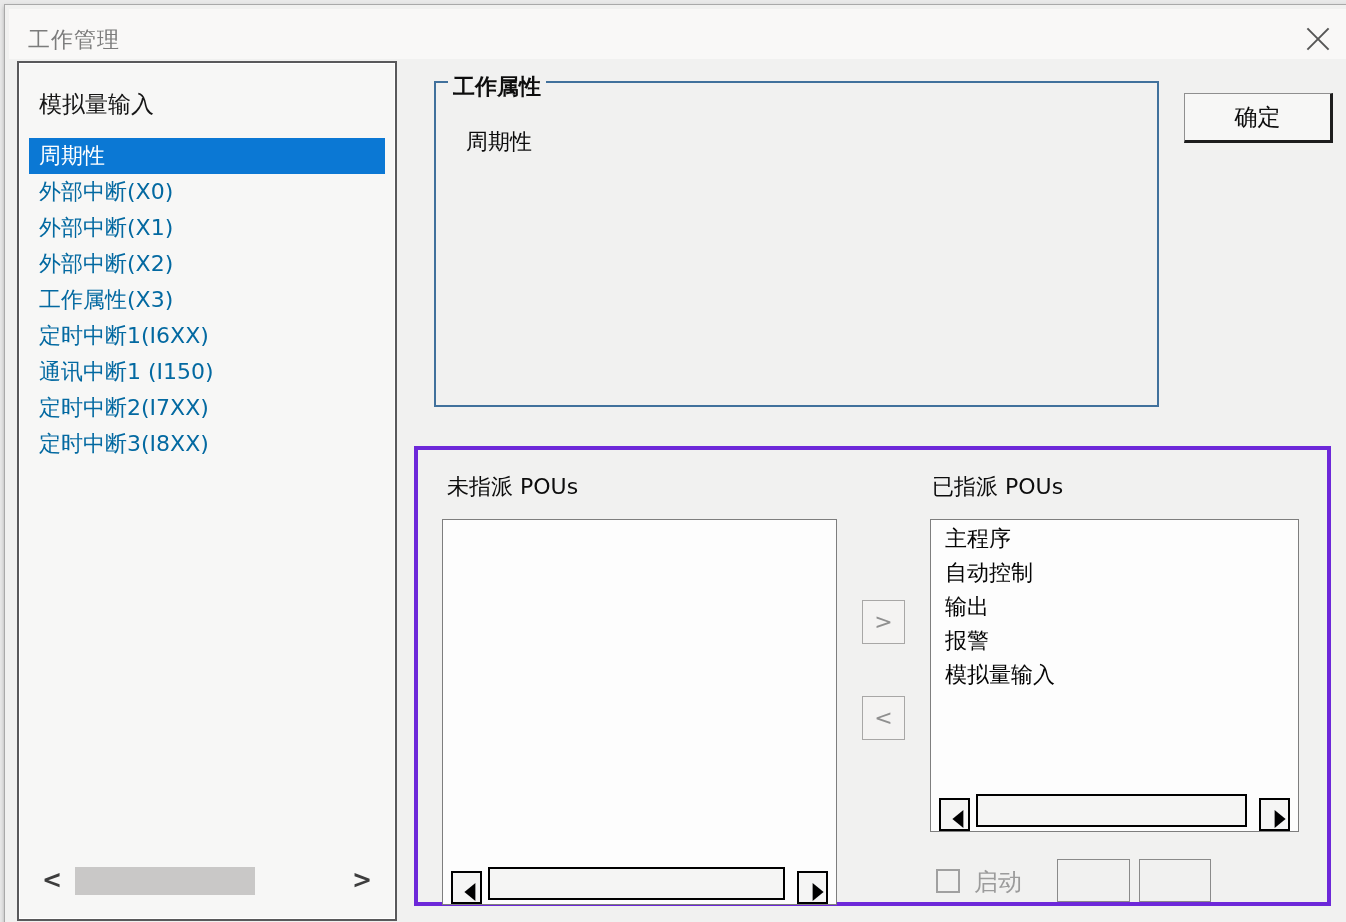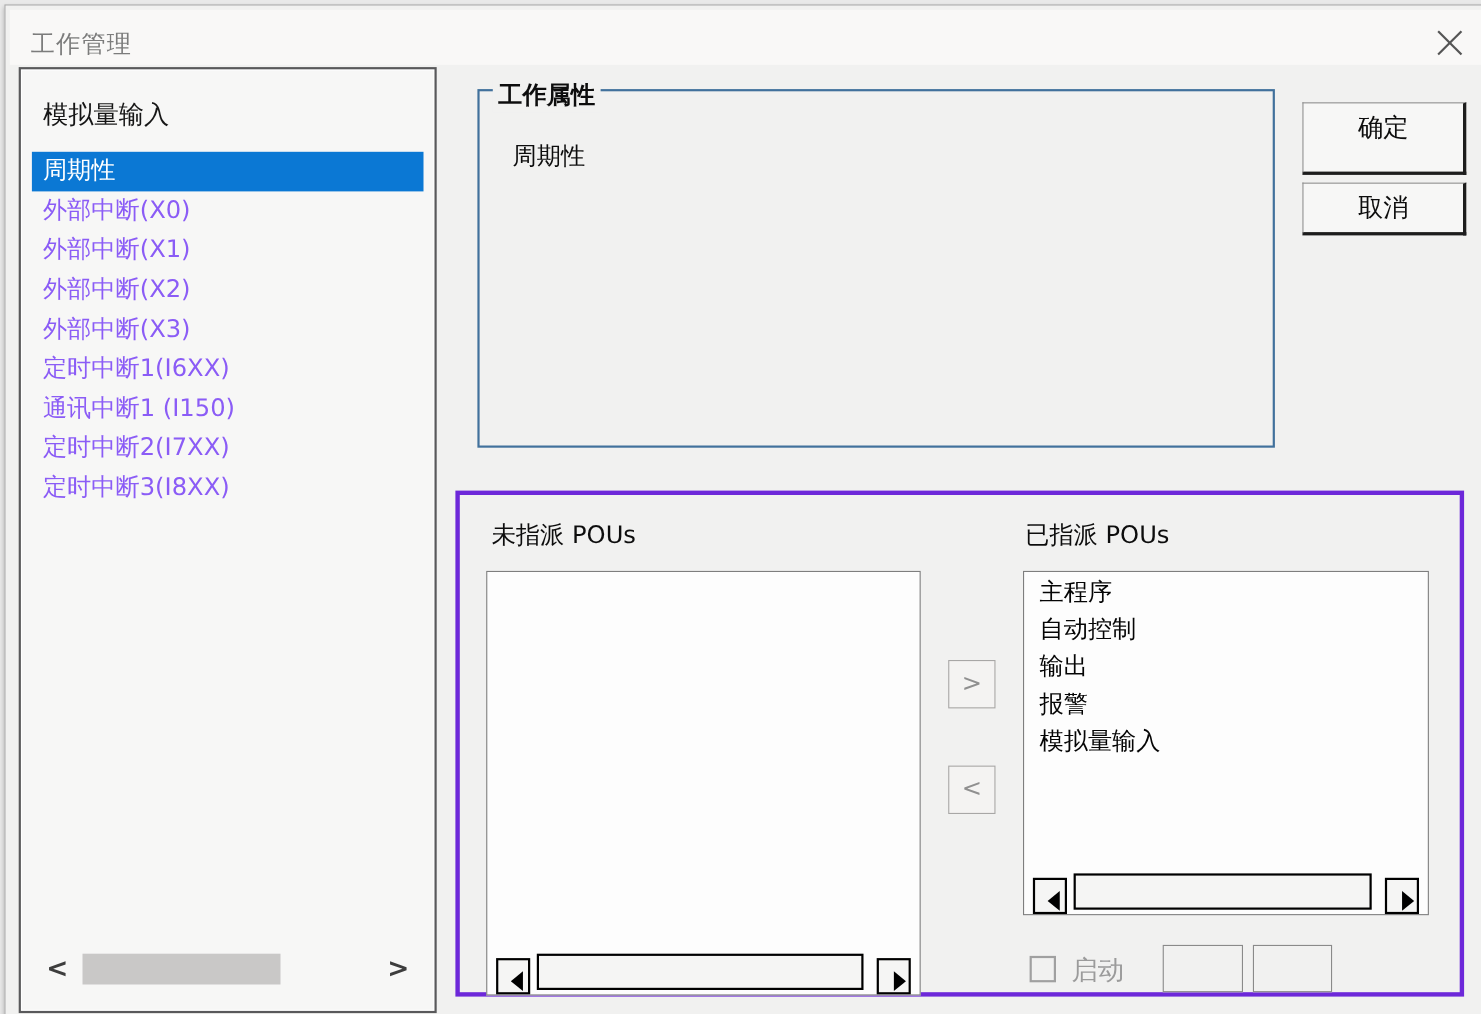--- a/index.html
+++ b/index.html
@@ -15,21 +15,21 @@
   .close-btn{ position:absolute; right:14px; top:9px; width:34px; height:34px; cursor:pointer; }
   .close-btn::before,.close-btn::after{ content:""; position:absolute; left:2px; top:16px;
     width:30px; height:2px; background:#555; }
   .close-btn::before{ transform:rotate(45deg); }
   .close-btn::after{ transform:rotate(-45deg); }
 
   
   .left-panel{ position:absolute; left:8px; top:52px; width:380px; height:860px;
     background:#f7f7f6; border:2px solid #59595b; box-shadow:inset 0 0 0 1px #ffffff; }
   .panel-header{ padding:22px 0 14px 16px; font-size:23px; color:#161616; }
-  .task-item{ font-size:22px; color:#8b5cf6; line-height:36px; padding-left:10px;
+  .task-item{ font-size:22px; color:#0369a1; line-height:36px; padding-left:10px;
     margin:0 6px; white-space:nowrap; cursor:default; }
   .task-item.selected{ background:#0b78d4; color:#ffffff; }
 
   .modern-hscroll{ position:absolute; left:4px; right:4px; bottom:22px; height:32px; }
   .modern-hscroll .chev{ position:absolute; top:0; width:30px; height:32px;
     font-size:24px; font-weight:bold; color:#3d3d3d; text-align:center; line-height:30px; cursor:pointer; }
   .modern-hscroll .chev.left{ left:6px; }
   .modern-hscroll .chev.right{ right:6px; }
   .modern-hscroll .thumb{ position:absolute; left:44px; top:2px; width:180px; height:28px;
     background:#c9c8c7; cursor:pointer; }
@@ -40,21 +40,21 @@
   .prop-group .group-label{ position:absolute; left:8px; top:-15px; background:#f1f1f0;
     padding:0 5px; font-size:22px; color:#0d0d0d;font-weight:bold; }
   .prop-group .prop-value{ position:absolute; left:26px; top:40px; font-size:22px; color:#0d0d0d; }
 
   
   .win-btn{ position:absolute; left:1175px; width:149px; background:#f7f7f6;
     border-top:1px solid #8f8f8f; border-left:1px solid #8f8f8f;
     border-right:3px solid #1d1d1d; border-bottom:3px solid #1d1d1d;
     font-size:23px; color:#0d0d0d; text-align:center; cursor:pointer;
     font-family:"DejaVu Sans", sans-serif; }
-  .btn-ok{ top:84px; height:66px; line-height:46px; }
+  .btn-ok{ top:84px; height:50px; line-height:46px; }
   .btn-cancel{ top:157px; height:48px; line-height:44px; }
 
   
   .pou-group{ position:absolute; left:405px; top:437px; width:917px; height:460px;
     border:4px solid #6d28d9; }
   .pou-label{ position:absolute; font-size:22px; color:#0d0d0d; }
   .lbl-unassigned{ left:25px; top:18px; }
   .lbl-assigned{ left:510px; top:18px; }
 
   .listbox{ position:absolute; background:#fdfdfd; border:1px solid #7e7e7e; }
@@ -98,40 +98,39 @@
     <div class="close-btn"></div>
   </div>
 
   <div class="left-panel">
     <div class="panel-header">模拟量输入</div>
     <div id="taskList">
         <div class="task-item selected">周期性</div>
         <div class="task-item">外部中断(X0)</div>
         <div class="task-item">外部中断(X1)</div>
         <div class="task-item">外部中断(X2)</div>
-        <div class="task-item">外部中断(X3)</div>
+        <div class="task-item">工作属性(X3)</div>
         <div class="task-item">定时中断1(I6XX)</div>
         <div class="task-item">通讯中断1 (I150)</div>
         <div class="task-item">定时中断2(I7XX)</div>
         <div class="task-item">定时中断3(I8XX)</div>
       </div>
     <div class="modern-hscroll">
       <span class="chev left">&lt;</span>
       <div class="thumb"></div>
       <span class="chev right">&gt;</span>
     </div>
   </div>
 
   <div class="prop-group">
     <span class="group-label">工作属性</span>
     <span class="prop-value">周期性</span>
   </div>
 
   <div class="win-btn btn-ok">确定</div>
-  <div class="win-btn btn-cancel">取消</div>
 
   <div class="pou-group">
     <span class="pou-label lbl-unassigned">未指派 POUs</span>
     <span class="pou-label lbl-assigned">已指派 POUs</span>
 
     <div class="listbox list-unassigned">
       <div id="unassignedList"></div>
       <div class="classic-hscroll">
         <div class="cs-arrow left">
             <span class="tri"></span>

